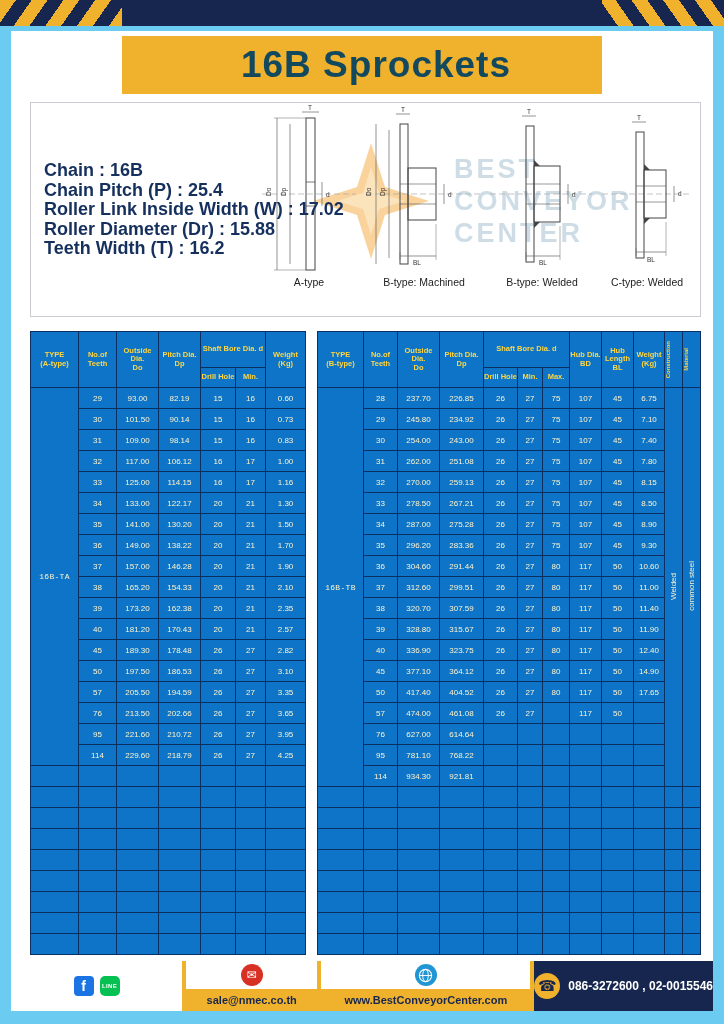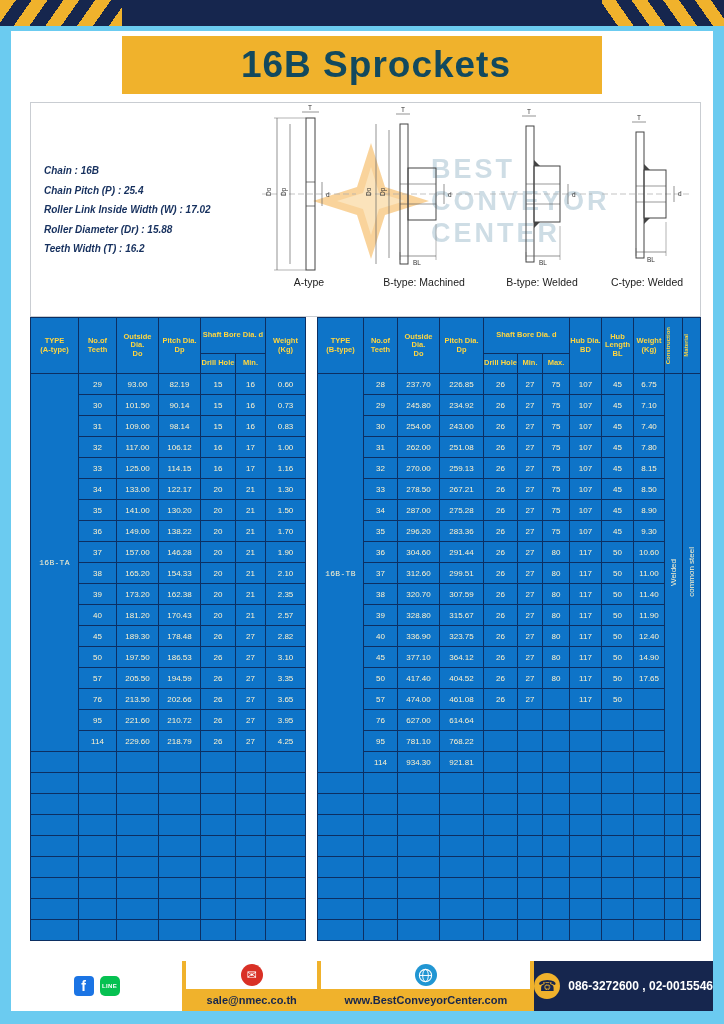--- a/index.html
+++ b/index.html
@@ -14,31 +14,31 @@
   .hazard.right { right:0; background:repeating-linear-gradient(55deg,#16264e 0 13px,#f0b22c 13px 26px); }
 
   .content { position:relative; margin:5px 11px 0 11px; width:702px; height:980px; background:#ffffff; overflow:hidden; }
 
   
   .title-banner { width:480px; height:58px; background:#f0b22c; margin:5px auto 0; display:flex; align-items:center; justify-content:center;padding-left:28px; }
   .title-banner h1 { font-size:37px; font-weight:bold; color:#12495e; letter-spacing:1px; }
 
   
   .info-panel { position:relative; margin:8px 12px 0 19px; height:215px; border:1px solid #c9cdd2; background:#fff; overflow:hidden; }
-  .specs { position:absolute; left:13px; top:58px; color:#16305e; font-weight:bold; font-size:10px; line-height:19.5px; z-index:3;font-style:italic; }
+  .specs { position:absolute; left:13px; top:58px; color:#16305e; font-weight:bold; font-size:18px; line-height:19.5px; z-index:3; }
   .watermark { position:absolute; left:280px; top:38px; display:flex; align-items:center; z-index:1; opacity:0.5; }
-  .watermark .wm-text { margin-left:0; font-weight:bold; color:#9fbccd; font-size:27px; line-height:32px; letter-spacing:3px; }
+  .watermark .wm-text { margin-left:23px; font-weight:bold; color:#9fbccd; font-size:27px; line-height:32px; letter-spacing:3px; }
   .drawings { position:absolute; right:4px; top:1px; display:flex; align-items:flex-end; z-index:2; }
   .fig { display:flex; flex-direction:column; align-items:center; }
   .fig-label { font-size:10.5px; color:#222; margin-top:2px; white-space:nowrap; }
   .fig svg { display:block; }
   .dim-text { font-size:6.5px; fill:#333; }
 
   
-  .tables { display:flex; margin:0 12px 0 19px; }
+  .tables { display:flex; margin:14px 12px 0 19px; }
   .tables .gap { width:13px; }
   .data-table { border-collapse:collapse; table-layout:fixed; background:#0e74c8; border:1px solid #0c2f62; }
   .data-table th, .data-table td { border:1px solid #0c2f62; text-align:center; vertical-align:middle; overflow:hidden; }
   .data-table thead th { color:#ffd640; font-weight:bold; font-size:7.5px; line-height:8.5px; padding:1px 0; }
   .data-table thead th span { display:block; }
   .data-table thead tr.r1 { height:36px; }
   .data-table thead tr.r2 { height:20px; }
   .data-table tbody tr { height:21px; }
   .data-table tbody td { color:#fdf3cf; font-size:8px; padding:0; }
   .type-cell { font-size:8.5px; letter-spacing:0.3px;font-family:Liberation Mono, monospace; }

